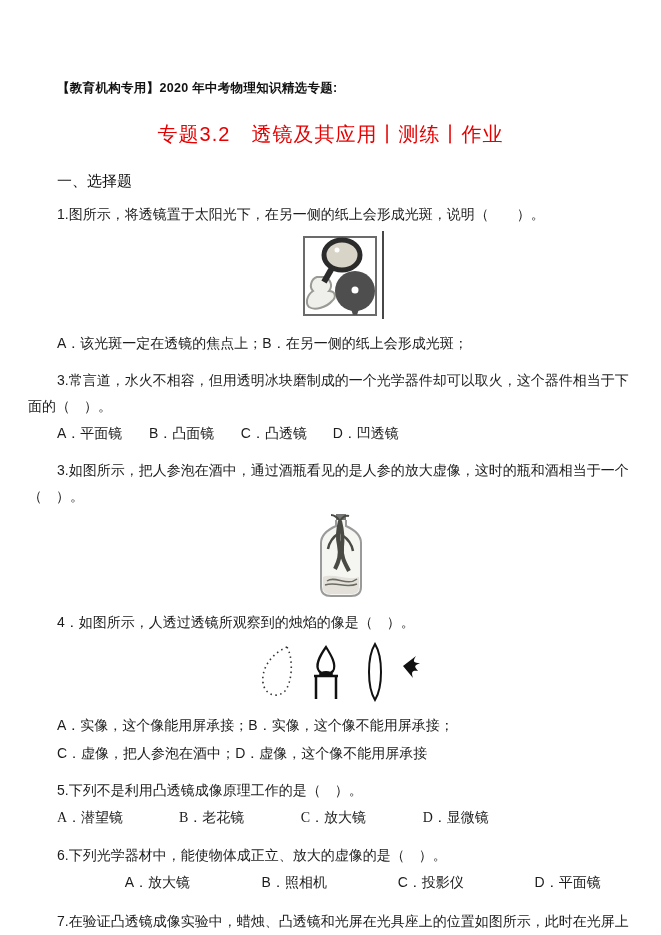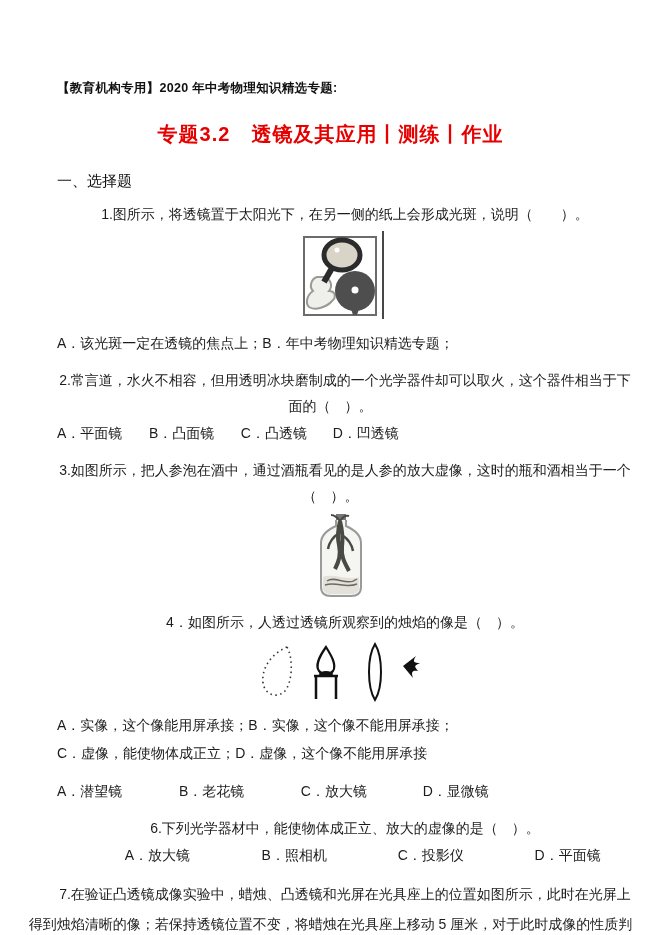--- a/index.html
+++ b/index.html
@@ -18,45 +18,44 @@
     font-size:12.5px;
     font-weight:bold;
     color:#111;
     letter-spacing:.3px;
     margin-top:36px;
   }
   .doc-title{
     margin-top:24px;
     text-align:center;
     font-size:20px;
-    font-weight:bold;
+    font-weight:normal;
     letter-spacing:1px;
   }
   .section-heading{
     margin:24px 0 0 29px;
     font-size:15px;
     font-weight:normal;
     color:#111;
   }
   .q-block{margin-top:10px;}
   .q-text{
     text-indent:29px;
     line-height:26px;
     margin:0;
-    text-align:center;
   }
   .opt-line{
     margin:0 0 0 29px;
     line-height:28px;
     white-space:nowrap;
   }
   .opt-line.spread span{display:inline-block;}
   .opt-w88 span{min-width:88px;}
   .opt-w100 span{min-width:101px;}
-  .opt-w115 span{min-width:118px;}
+  .opt-w115 span{min-width:118px;font-family:Liberation Serif, serif;}
   .opt-w120 span{min-width:133px;text-align:right;}
   .figure-wrap{
     text-align:center;
     margin:4px 0 6px 0;
   }
   .figure-wrap.q1{margin:2px 0 8px 24px;}
   .figure-wrap.q3{margin:2px 0 6px 20px;}
   .figure-wrap.q4{margin:6px 0 8px 20px;}
   svg{vertical-align:middle;}
   .pair-line{margin-left:29px;line-height:28px;}
@@ -80,25 +79,25 @@
         <rect x="5" y="8" width="72" height="78" fill="none" stroke="#6b6b6b" stroke-width="2"></rect>
         <path d="M25,48 C32,50 34,57 30,62 C36,62 38,68 33,72 C28,78 16,82 10,78 C6,74 8,66 14,62 C10,58 12,50 18,48 Z" fill="#efefec" stroke="#9a9a94" stroke-width="2"></path>
         <line x1="33" y1="39" x2="25" y2="53" stroke="#2b2b2b" stroke-width="6"></line>
         <ellipse cx="43" cy="26" rx="18" ry="15" fill="#d8d4c8" stroke="#2b2b2b" stroke-width="5"></ellipse>
         <circle cx="38" cy="21" r="2.5" fill="#ffffff"></circle>
         <circle cx="56" cy="62" r="20" fill="#4e4e4e"></circle>
         <circle cx="56" cy="61" r="3.5" fill="#ffffff"></circle>
         <path d="M52,80 L60,80 L58,86 L54,86 Z" fill="#4e4e4e"></path>
       </svg>
     </div>
-    <div class="pair-line"><span>A．该光斑一定在透镜的焦点上；</span><span>B．年中考物理知识精选专题；</span></div>
+    <div class="pair-line"><span>A．该光斑一定在透镜的焦点上；</span><span>B．在另一侧的纸上会形成光斑；</span></div>
   </div>
 
   <div class="q-block">
-    <p class="q-text">2.常言道，水火不相容，但用透明冰块磨制成的一个光学器件却可以取火，这个器件相当于下面的（　）。</p>
+    <p class="q-text">3.常言道，水火不相容，但用透明冰块磨制成的一个光学器件却可以取火，这个器件相当于下面的（　）。</p>
     <div class="opt-line spread opt-w88">
       <span>A．平面镜</span>
       <span>B．凸面镜</span>
       <span>C．凸透镜</span>
       <span>D．凹透镜</span>
     </div>
   </div>
 
   <div class="q-block">
     <p class="q-text">3.如图所示，把人参泡在酒中，通过酒瓶看见的是人参的放大虚像，这时的瓶和酒相当于一个（　）。</p>
@@ -121,24 +120,25 @@
       <svg width="175" height="62" viewBox="0 0 175 62">
         <path d="M34,6 C20,12 8,26 10,42 C12,54 24,58 32,50 C40,40 40,16 34,6 Z" fill="none" stroke="#333333" stroke-width="1.6" stroke-dasharray="1.5,3.5"></path>
         <path d="M73,6 C66,16 62,24 66,30 C69,34 77,34 80,30 C84,24 78,14 73,6 Z" fill="none" stroke="#111111" stroke-width="2.2"></path>
         <ellipse cx="73" cy="33" rx="7" ry="3" fill="#111111"></ellipse>
         <path d="M63,35 L63,58 M83,35 L83,58 M61,35 L85,35" stroke="#111111" stroke-width="2.5" fill="none"></path>
         <path d="M122,3 C114,16 114,46 122,59 C130,46 130,16 122,3 Z" fill="none" stroke="#111111" stroke-width="2"></path>
         <path d="M150,25 L163,15 C159,21 161,22 167,22 C161,25 161,25 165,30 C159,29 158,31 160,37 Z" fill="#111111"></path>
       </svg>
     </div>
     <div class="pair-line"><span>A．实像，这个像能用屏承接；</span><span>B．实像，这个像不能用屏承接；</span></div>
-    <div class="pair-line"><span>C．虚像，能使物体成正立；</span><span>D．虚像，这个像不能用屏承接</span></div>
+    <div class="pair-line"><span>C．虚像，把人参泡在酒中；</span><span>D．虚像，这个像不能用屏承接</span></div>
   </div>
 
   <div class="q-block">
+    <p class="q-text">5.下列不是利用凸透镜成像原理工作的是（　）。</p>
     <div class="opt-line spread opt-w115">
       <span>A．潜望镜</span>
       <span>B．老花镜</span>
       <span>C．放大镜</span>
       <span>D．显微镜</span>
     </div>
   </div>
 
   <div class="q-block">
     <p class="q-text">6.下列光学器材中，能使物体成正立、放大的虚像的是（　）。</p>

